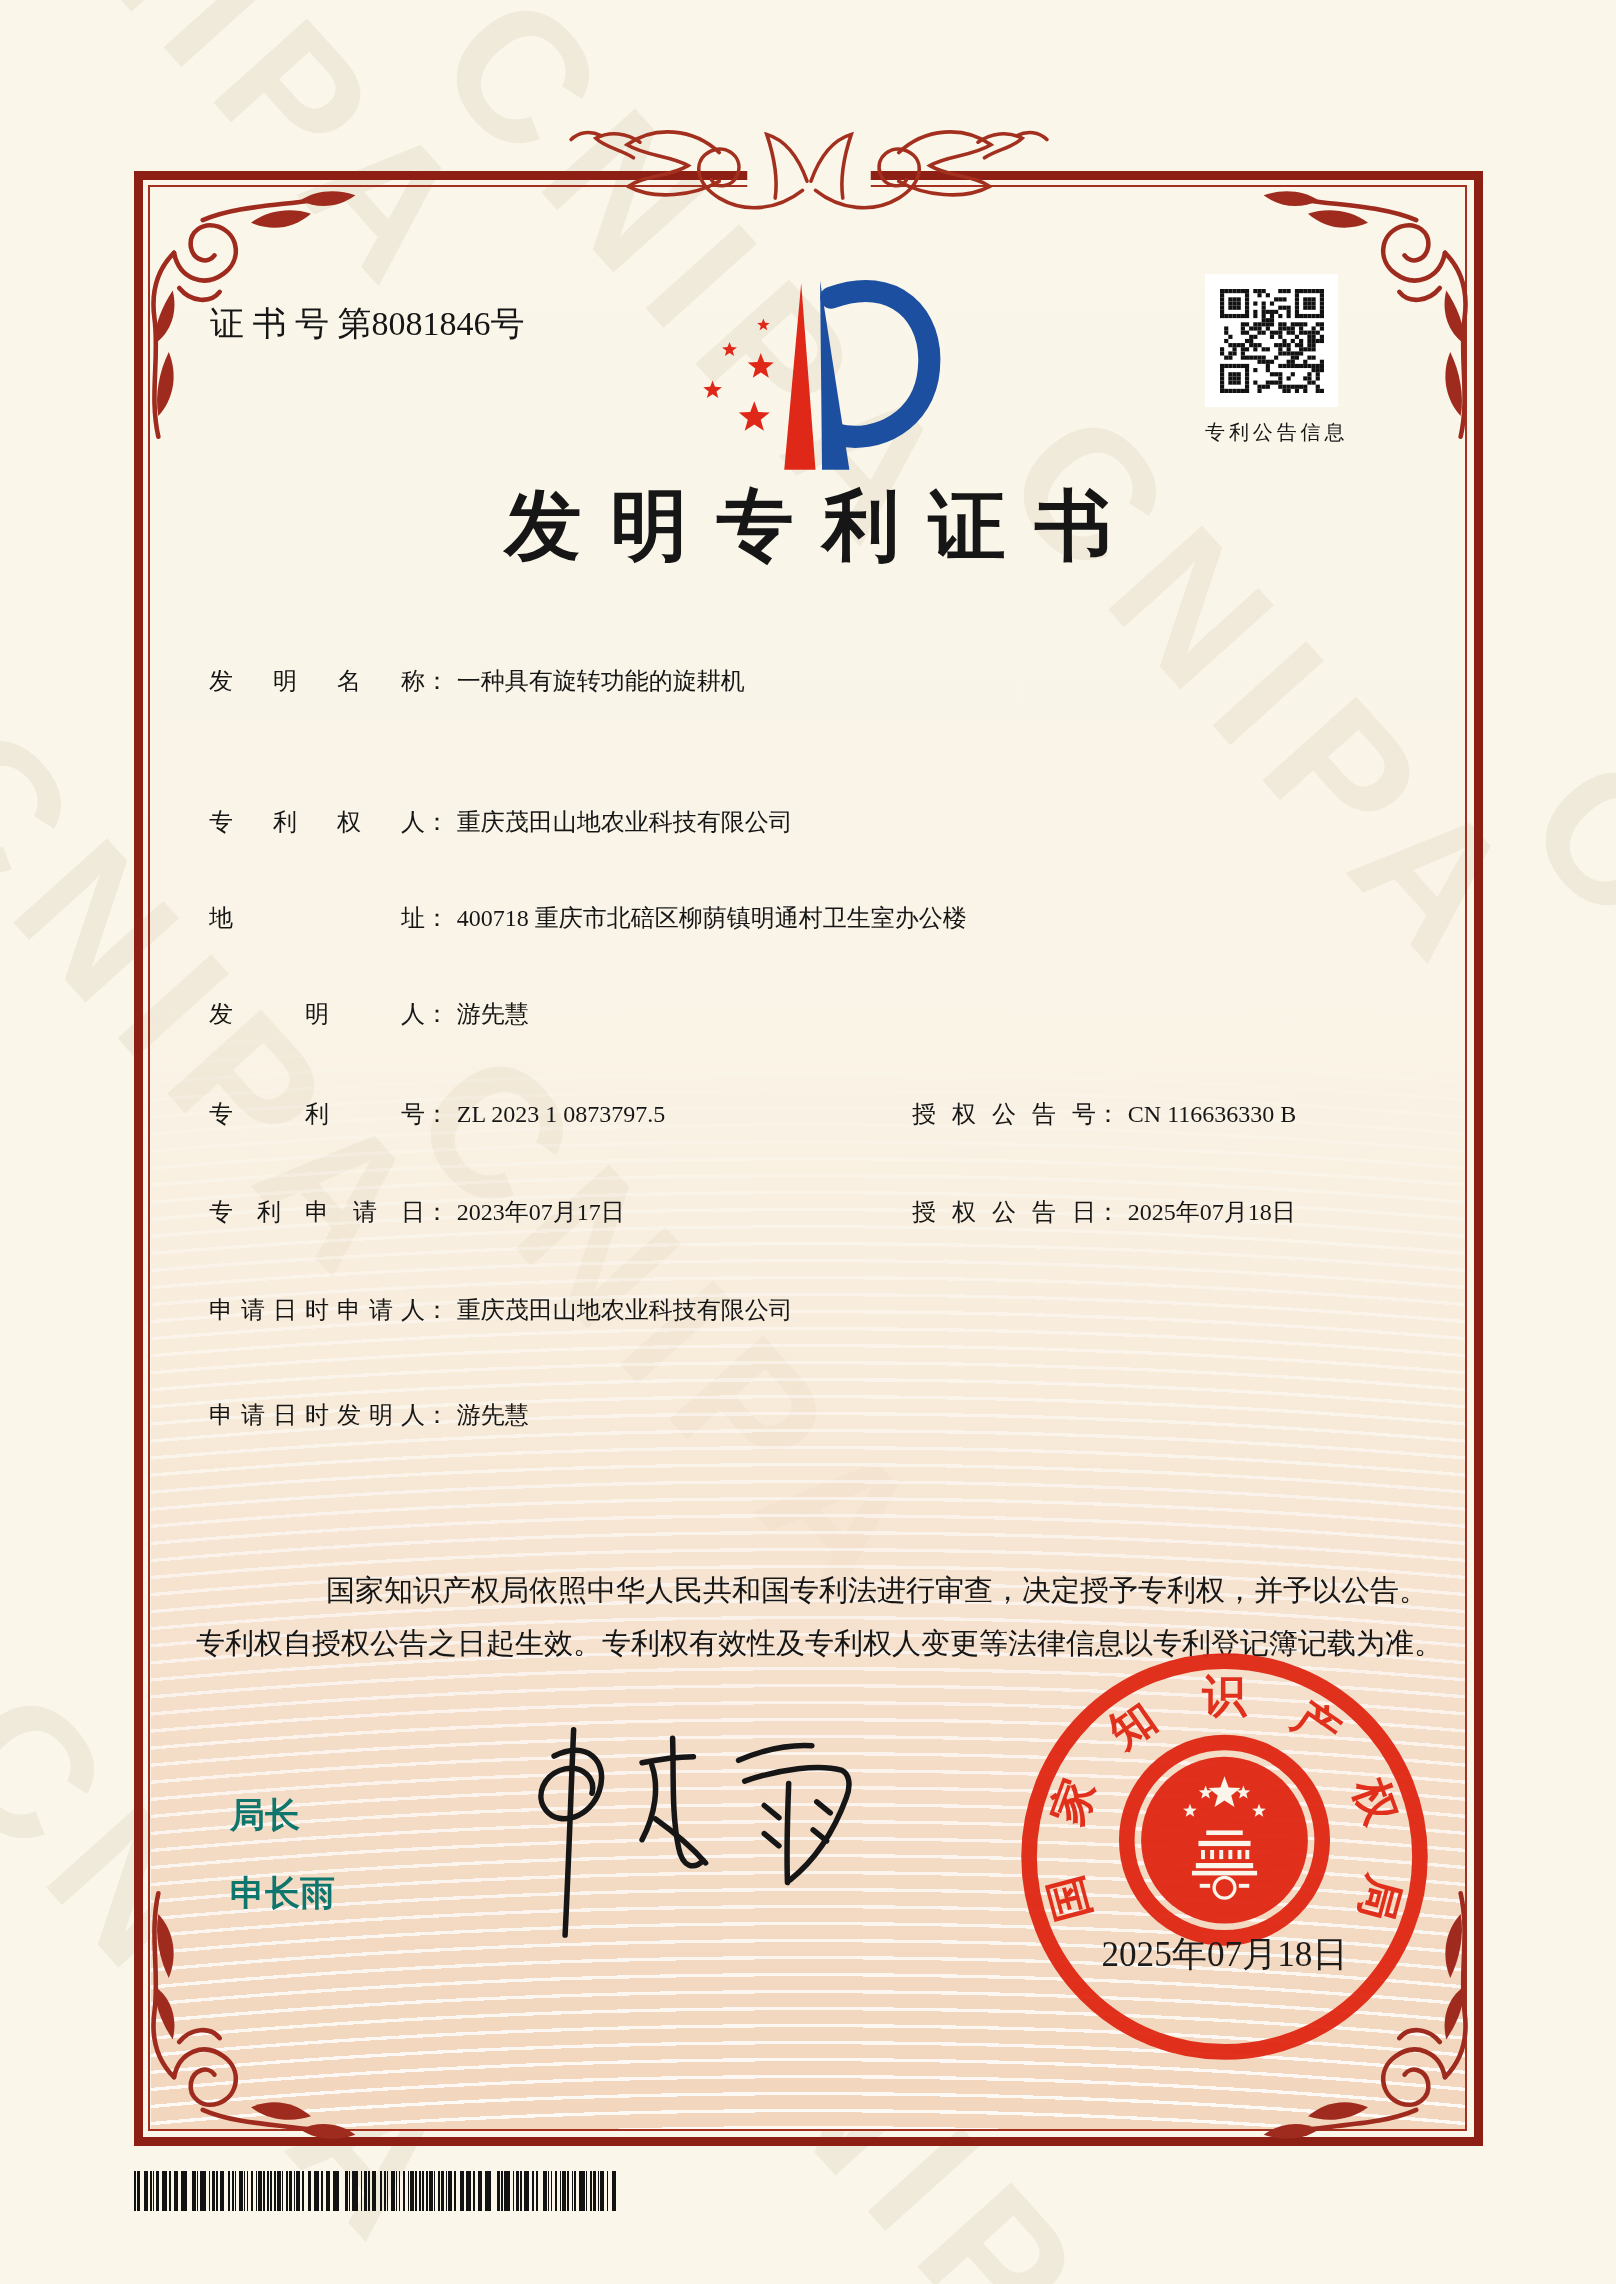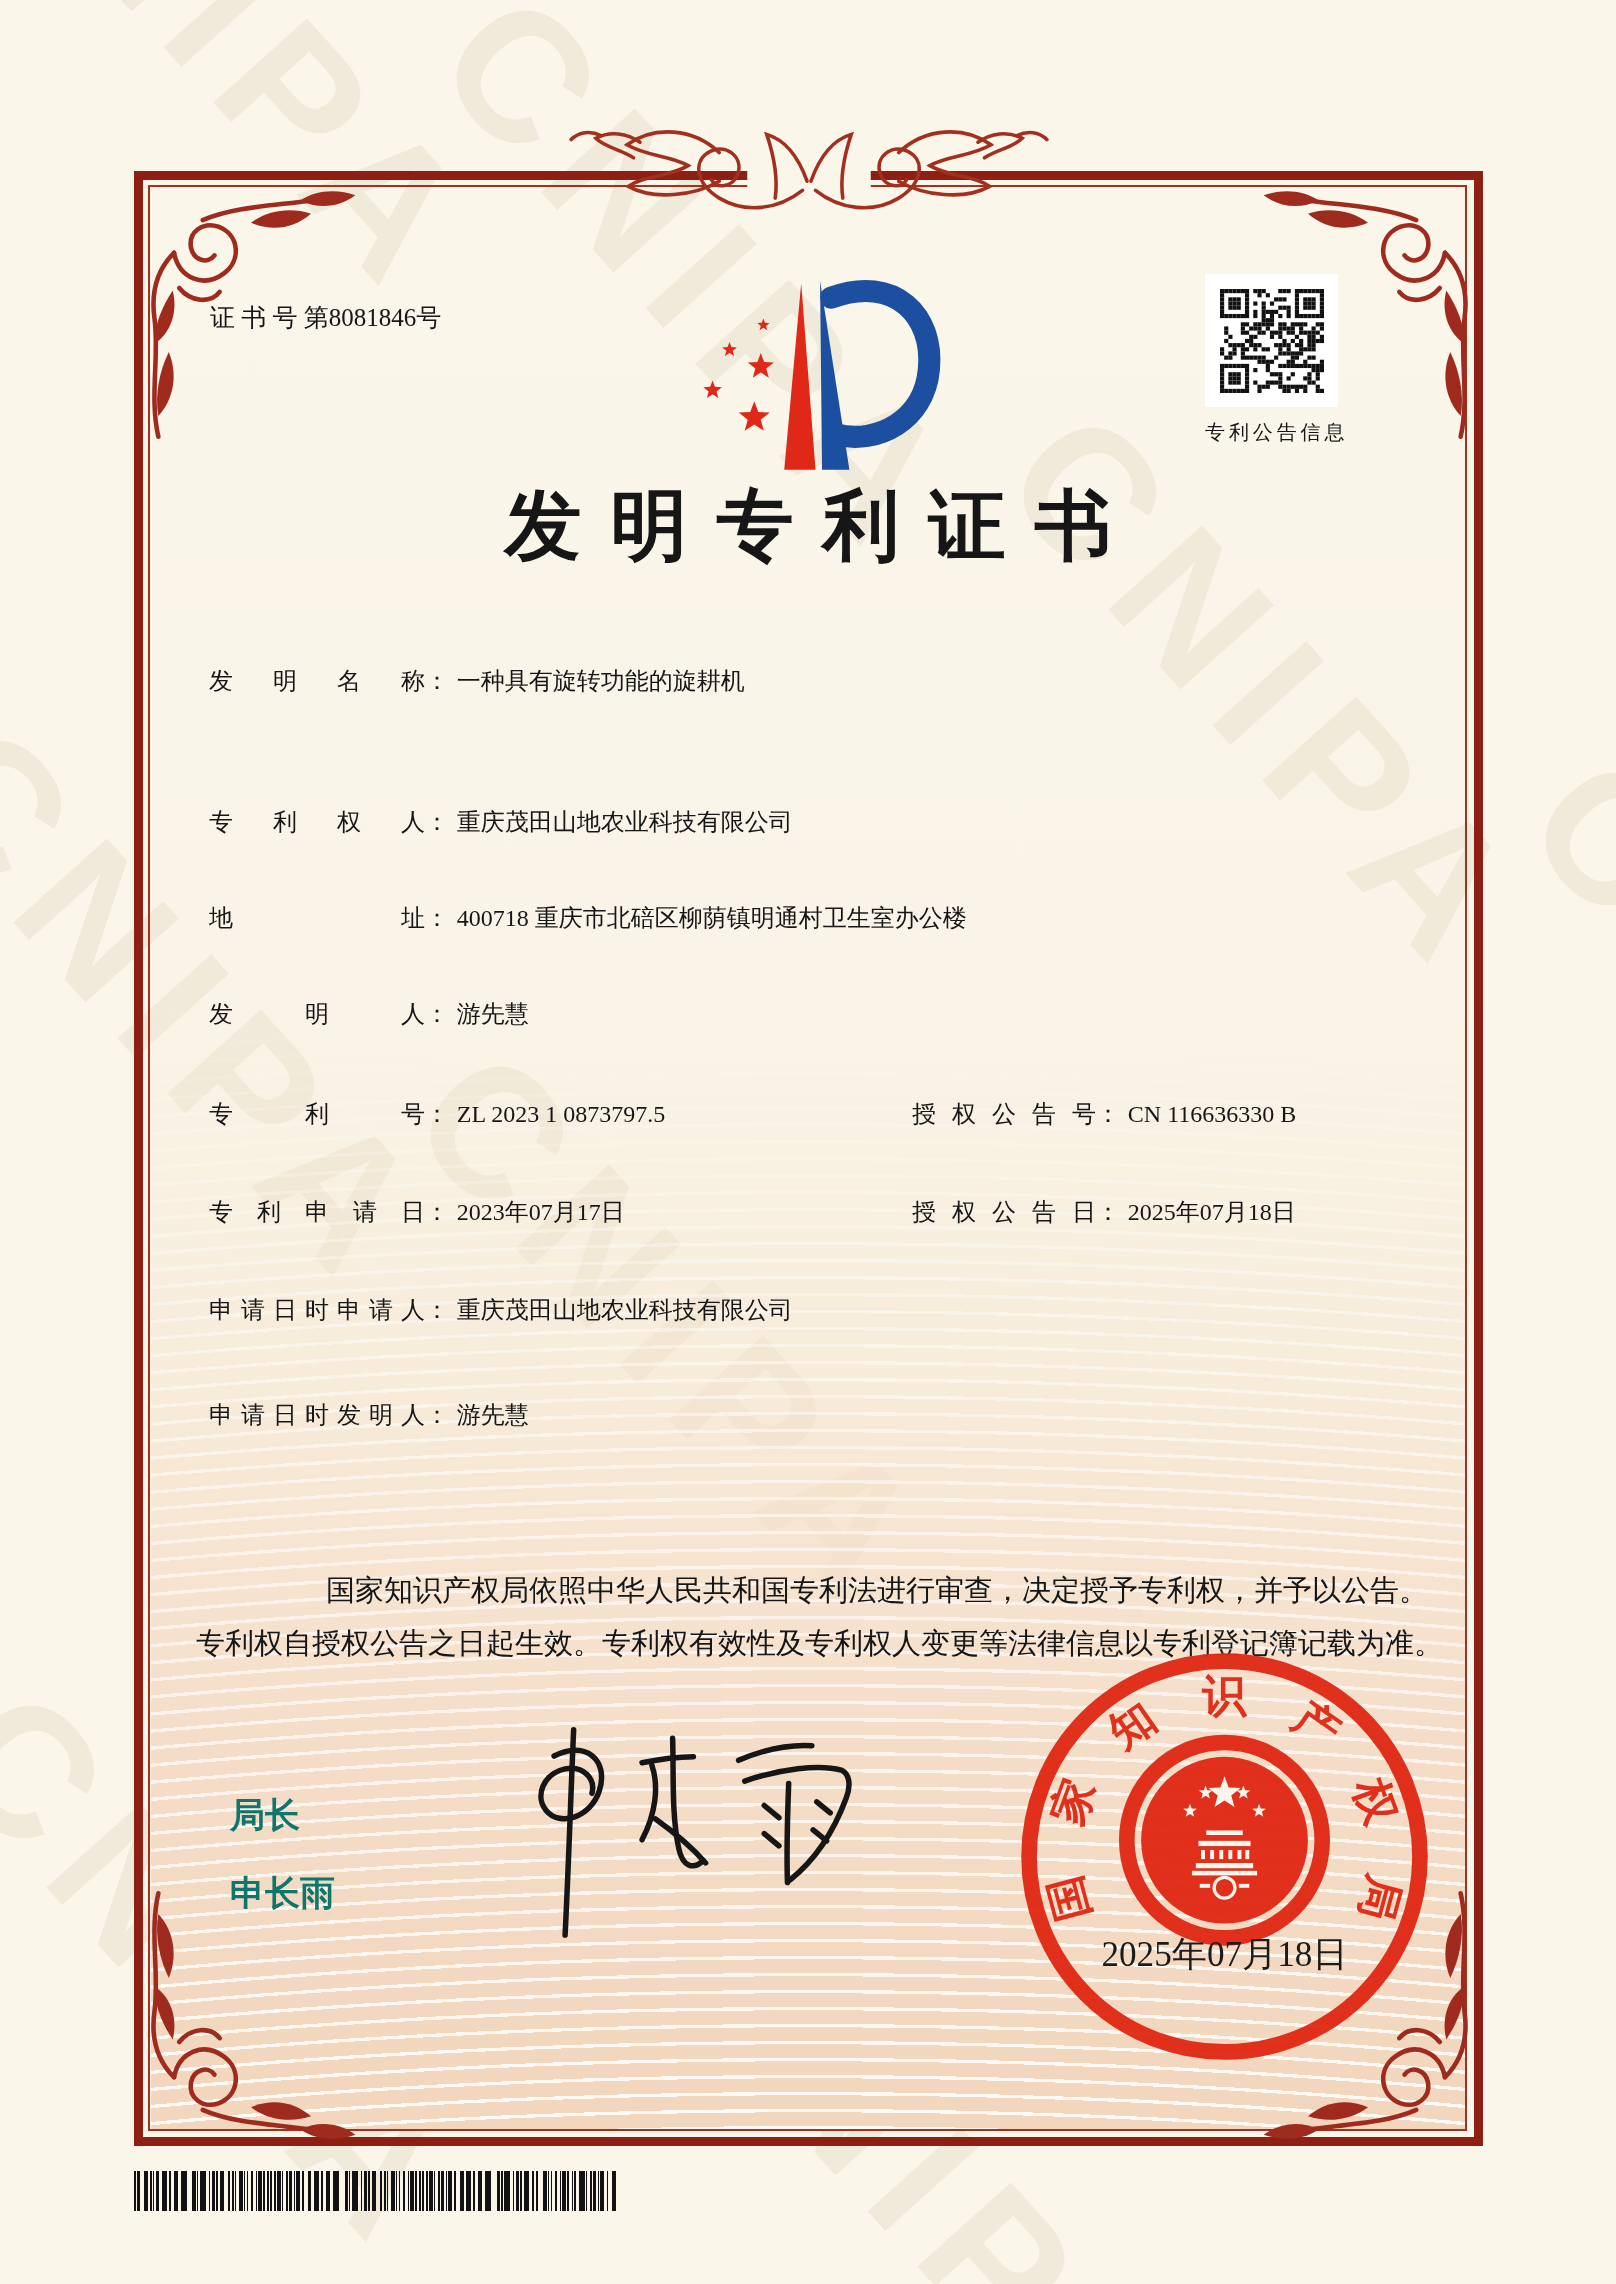--- a/index.html
+++ b/index.html
@@ -19,21 +19,21 @@
                    rgba(255,255,255,0) 0 13.7px, rgba(255,255,255,0.85) 13.7px 17px);
         -webkit-mask-image:linear-gradient(180deg,transparent 0%,transparent 40%,rgba(0,0,0,.55) 62%,#000 100%);
         mask-image:linear-gradient(180deg,transparent 0%,transparent 40%,rgba(0,0,0,.55) 62%,#000 100%);}
   
   .frame{position:absolute;left:134px;top:171px;width:1331px;height:1957px;
          border:9px solid #8e1f15;z-index:3;}
   .frame-in{position:absolute;left:148px;top:185px;width:1315px;height:1942px;
          border:2.6px solid #a5301f;z-index:3;}
   .deco{position:absolute;z-index:4;}
   
-  .cert-no{position:absolute;left:210px;top:301px;font-size:25px;z-index:5;text-align:right;}
+  .cert-no{position:absolute;left:210px;top:301px;font-size:34px;z-index:5;text-align:right;}
   .logo{position:absolute;left:672px;top:269px;z-index:5;}
   .qr-wrap{position:absolute;left:1205px;top:274px;width:133px;z-index:5;}
   .qr-box{width:133px;height:133px;background:#ffffff;display:flex;align-items:center;justify-content:center;}
   .qr-caption{margin-top:11.7px;text-align:left;font-size:20px;letter-spacing:3.9px;white-space:nowrap;}
   .title{position:absolute;left:0;width:1616px;top:475px;text-align:center;font-size:77px;
          font-weight:700;letter-spacing:29px;padding-left:29px;box-sizing:border-box;z-index:5;}
   .row{position:absolute;left:209px;width:1213px;font-size:24px;white-space:nowrap;z-index:5;}
   .lab{display:inline-block;width:216px;text-align:justify;text-align-last:justify;vertical-align:bottom;}
   .lab-r{display:inline-block;width:184px;text-align:justify;text-align-last:justify;vertical-align:bottom;}
   .val{margin-left:7.8px;}

